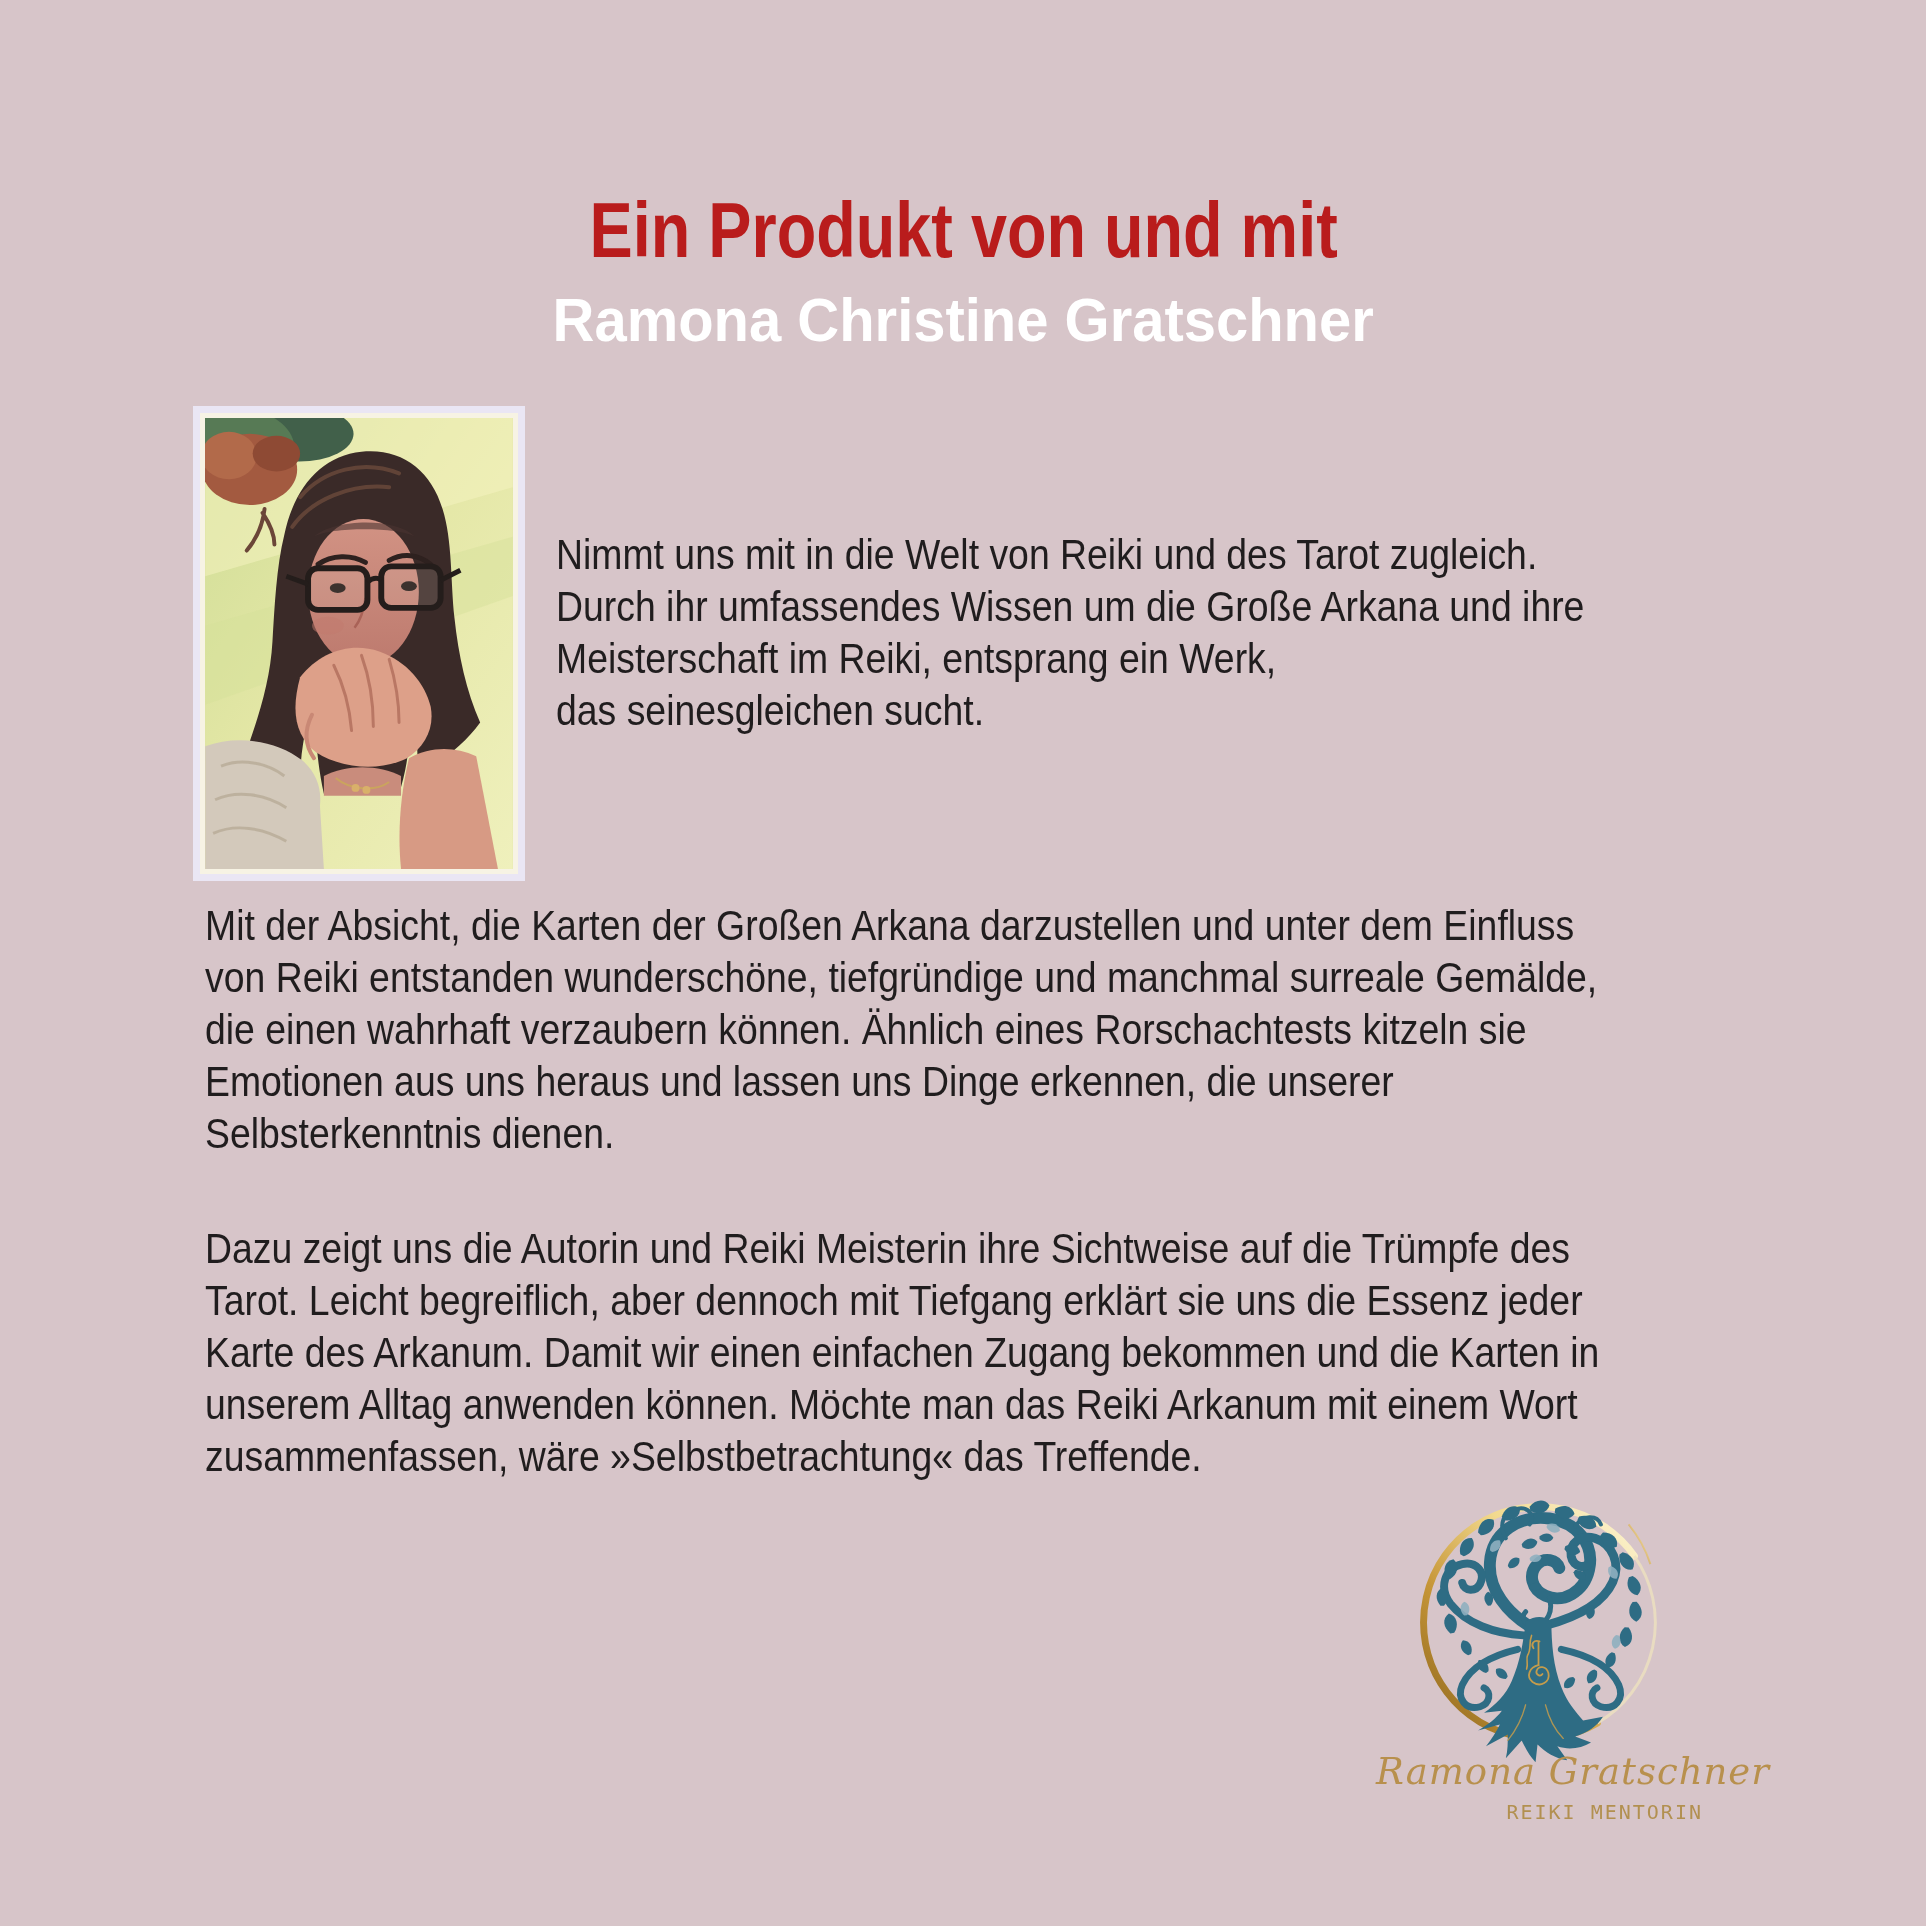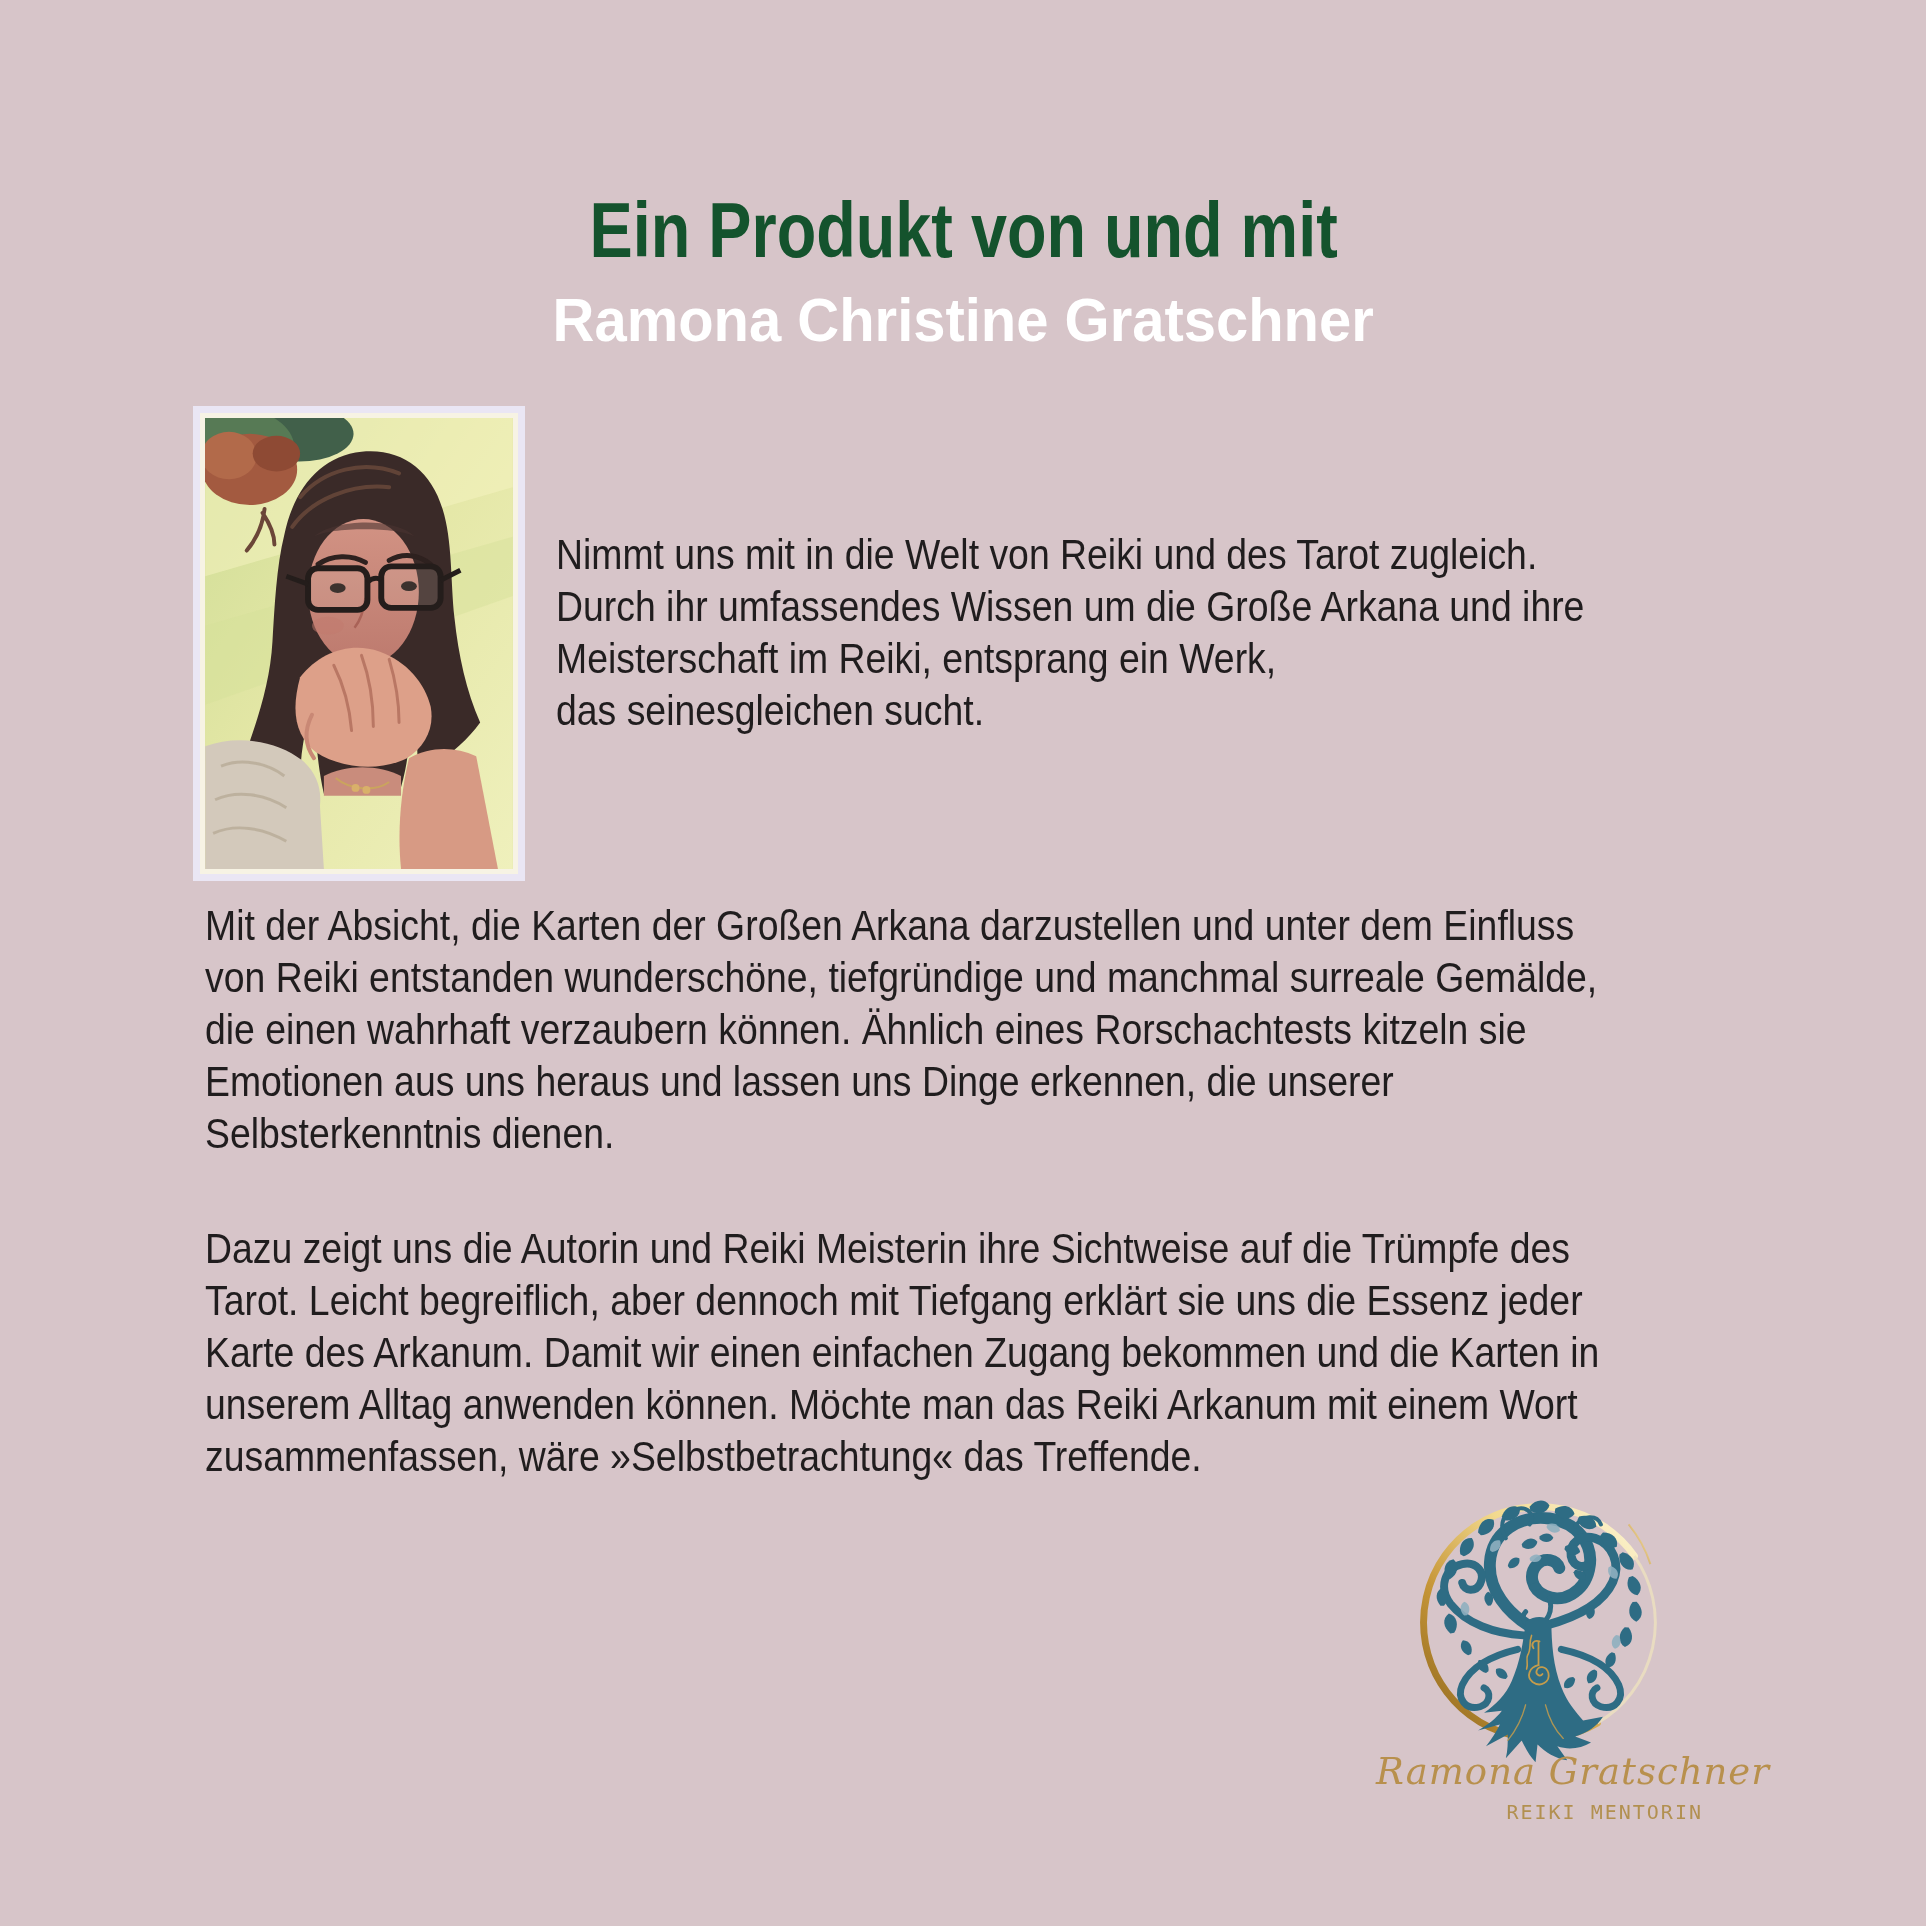--- a/index.html
+++ b/index.html
@@ -1,19 +1,19 @@
 <!DOCTYPE html>
 <html><head>
 <meta charset="utf-8">
 <style>
   html,body{margin:0;padding:0;background:#d7c5c9;}
   .canvas{position:relative;width:1927px;height:1927px;background:#d7c5c9;overflow:hidden;
           font-family:"Liberation Sans",sans-serif;}
   .center-line{position:absolute;left:0;width:1927px;text-align:center;white-space:nowrap;}
-  .title{top:191px;font-size:78px;font-weight:700;color:#14532d;line-height:1;}
+  .title{top:191px;font-size:78px;font-weight:700;color:#b91c1c;line-height:1;}
   .title-inner{display:inline-block;transform:scaleX(.83);transform-origin:50% 0;}
   .subtitle{top:290px;font-size:61px;font-weight:700;color:#ffffff;line-height:1;}
   .subtitle-inner{display:inline-block;transform:scaleX(.95);transform-origin:50% 0;}
 
   .photo-frame{position:absolute;left:193px;top:406px;width:318px;height:461px;
                border:7px solid #eae6f4;background:#f7f3e4;}
   .photo-inner{position:absolute;left:5px;top:5px;width:308px;height:451px;overflow:hidden;background:#dde2a2;}
 
   .bodytext{position:absolute;color:#201d1e;font-size:42px;line-height:52px;
             white-space:pre-line;transform:scaleX(.89);transform-origin:0 0;}

